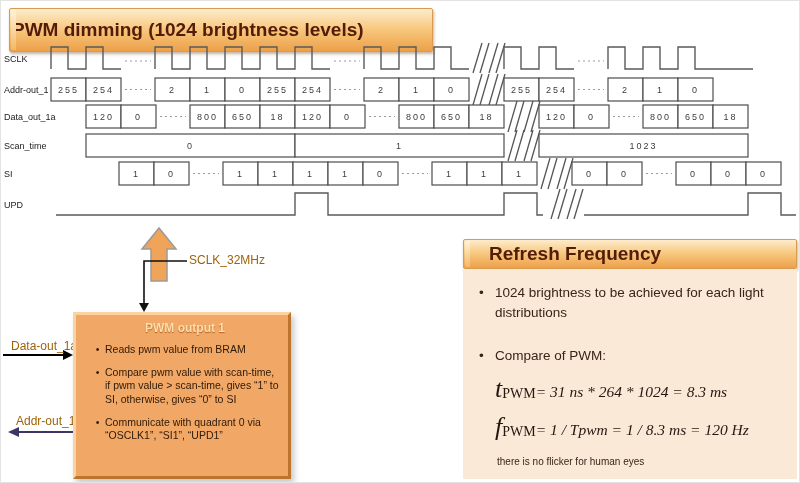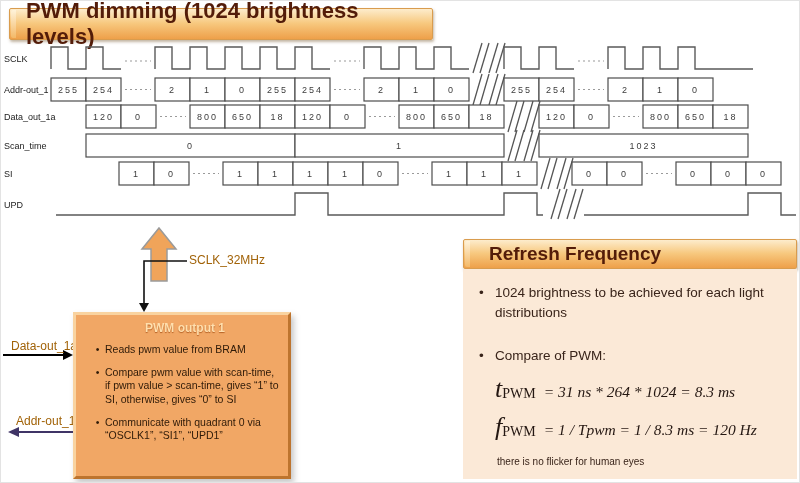--- a/index.html
+++ b/index.html
@@ -6,21 +6,21 @@
   .stage{position:relative;width:800px;height:483px;background:#ffffff;overflow:hidden;
          font-family:"Liberation Sans",sans-serif;border:1px solid #e3e3e3;box-sizing:border-box;}
 
   
   .bar{position:absolute;box-sizing:border-box;border-radius:2px;
        background:linear-gradient(#fdeccc 0%,#f7c87e 48%,#eea04a 100%);
        border:1px solid #d99c4e;box-shadow:1px 2px 3px rgba(120,90,50,.45);
        color:#531c09;font-weight:bold;display:flex;align-items:center;}
   .bar::before{content:"";position:absolute;left:1px;top:1px;bottom:1px;width:5px;
        background:linear-gradient(#fff3da,#f3b968);border-radius:2px 0 0 2px;}
-  .main-title{left:8px;top:7px;width:424px;height:32px;font-size:22px;padding-left:16px;}
+  .main-title{left:8px;top:7px;width:424px;height:44px;font-size:19px;padding-left:2px;}
   .rf-title{left:462px;top:238px;width:334px;height:30px;font-size:19px;padding-left:25px;}
 
   
   #timing{position:absolute;left:0;top:0;}
   .cell{fill:#ffffff;stroke:#4d4d4d;stroke-width:1.2;}
   .cellv{font-family:"Liberation Sans",sans-serif;font-size:9px;letter-spacing:2px;
          fill:#3c3c3c;text-anchor:middle;}
   .rowlabel{font-family:"Liberation Sans",sans-serif;font-size:9px;fill:#222;}
   .wave{fill:none;stroke:#5a5a5a;stroke-width:1.4;}
   .dots{stroke:#9a9a9a;stroke-width:1.2;stroke-dasharray:2 3;fill:none;}
@@ -47,21 +47,21 @@
   
   .rf-panel{position:absolute;left:462px;top:268px;width:334px;height:210px;box-sizing:border-box;
        background:#fbe9d7;padding:12px 14px 0 16px;}
   .rf-item{display:flex;font-size:13.5px;color:#39241a;line-height:1.5;}
   .rf-item .bdot{width:16px;flex:none;}
   .rf-item.first{margin-top:2px;}
   .rf-item.second{margin-top:22px;}
   .formula{margin:8px 0 0 16px;color:#241712;white-space:nowrap;}
   .flead{font-family:"Liberation Serif",serif;font-style:italic;font-size:26px;}
   .fsub{font-family:"Liberation Serif",serif;font-size:14px;vertical-align:-1px;}
-  .fbody{font-family:"Liberation Serif",serif;font-style:italic;font-size:15.5px;margin-left:8px;}
+  .fbody{font-family:"Liberation Serif",serif;font-style:italic;font-size:15.5px;}
   .rf-note{margin:14px 0 0 18px;font-size:10px;color:#39241a;}
 </style>
 </head>
 <body>
 
 <div class="stage">
 
   <div class="bar main-title">
     <span>PWM dimming (1024 brightness levels)</span>
   </div>

